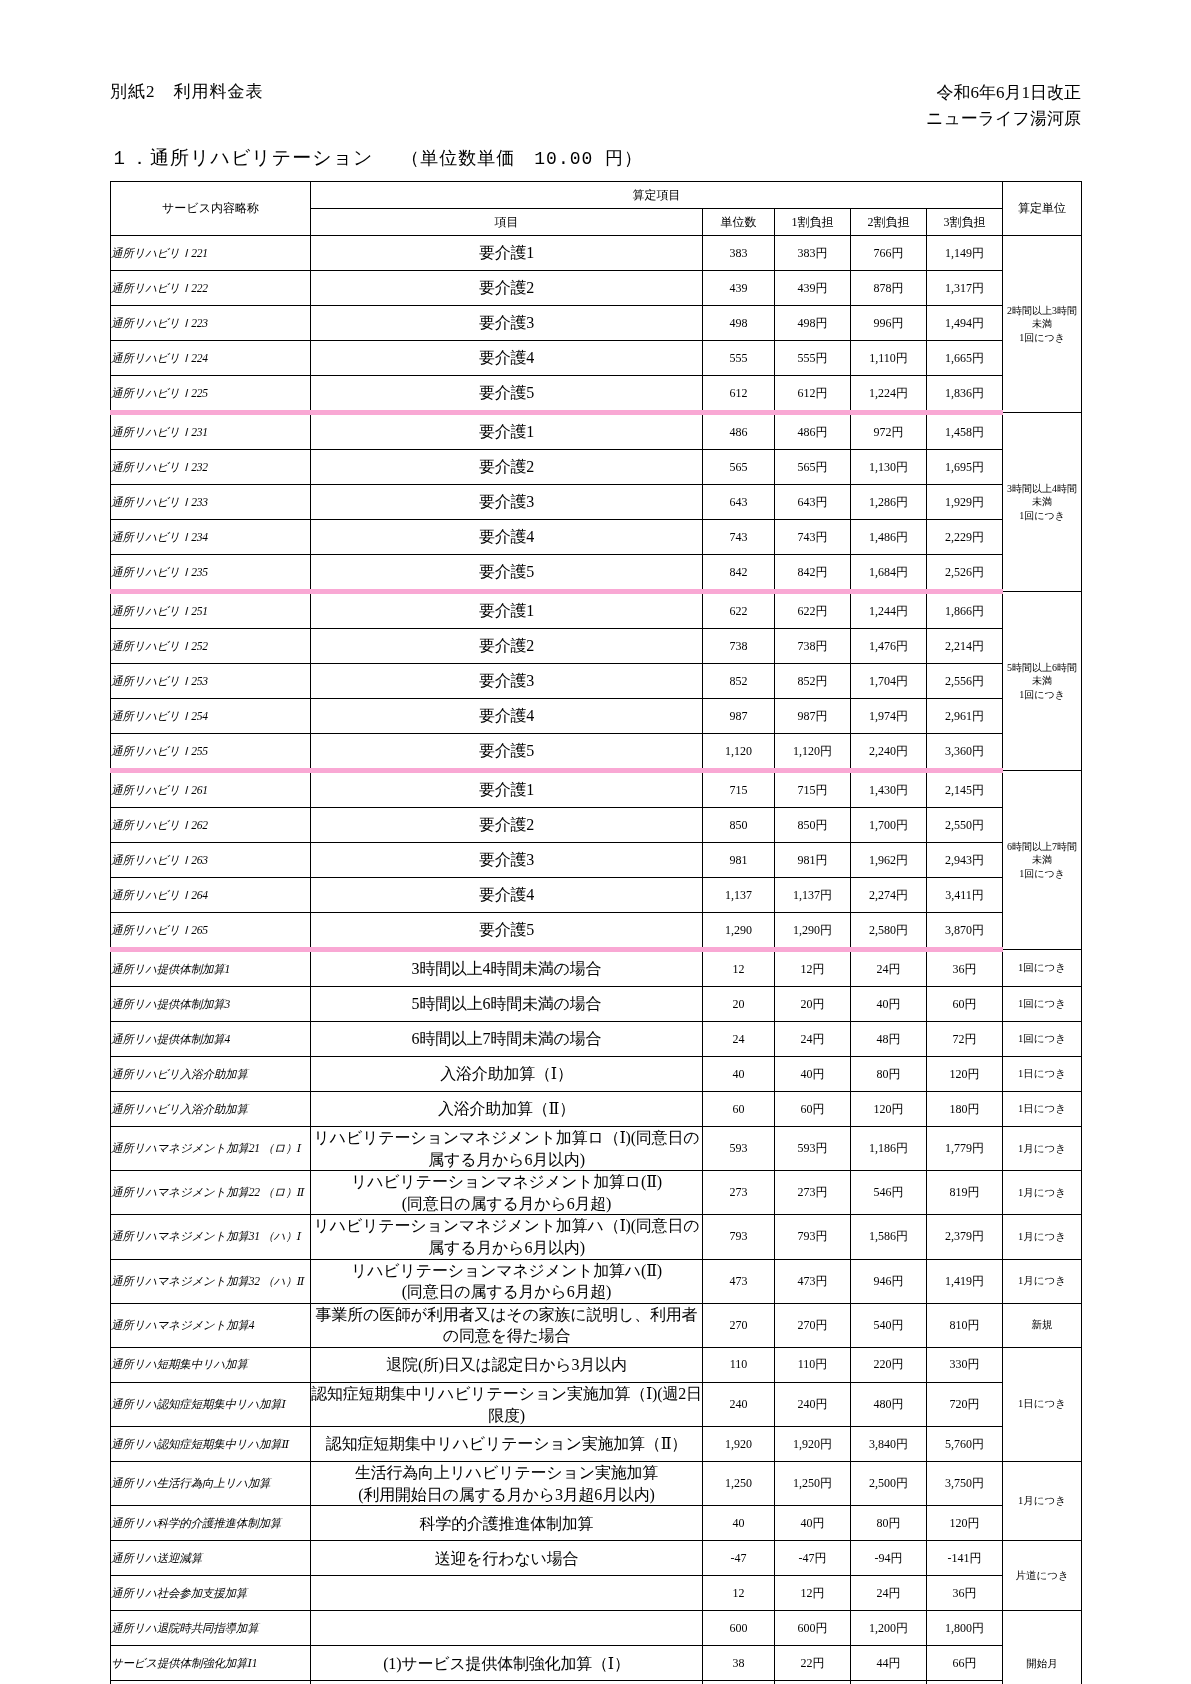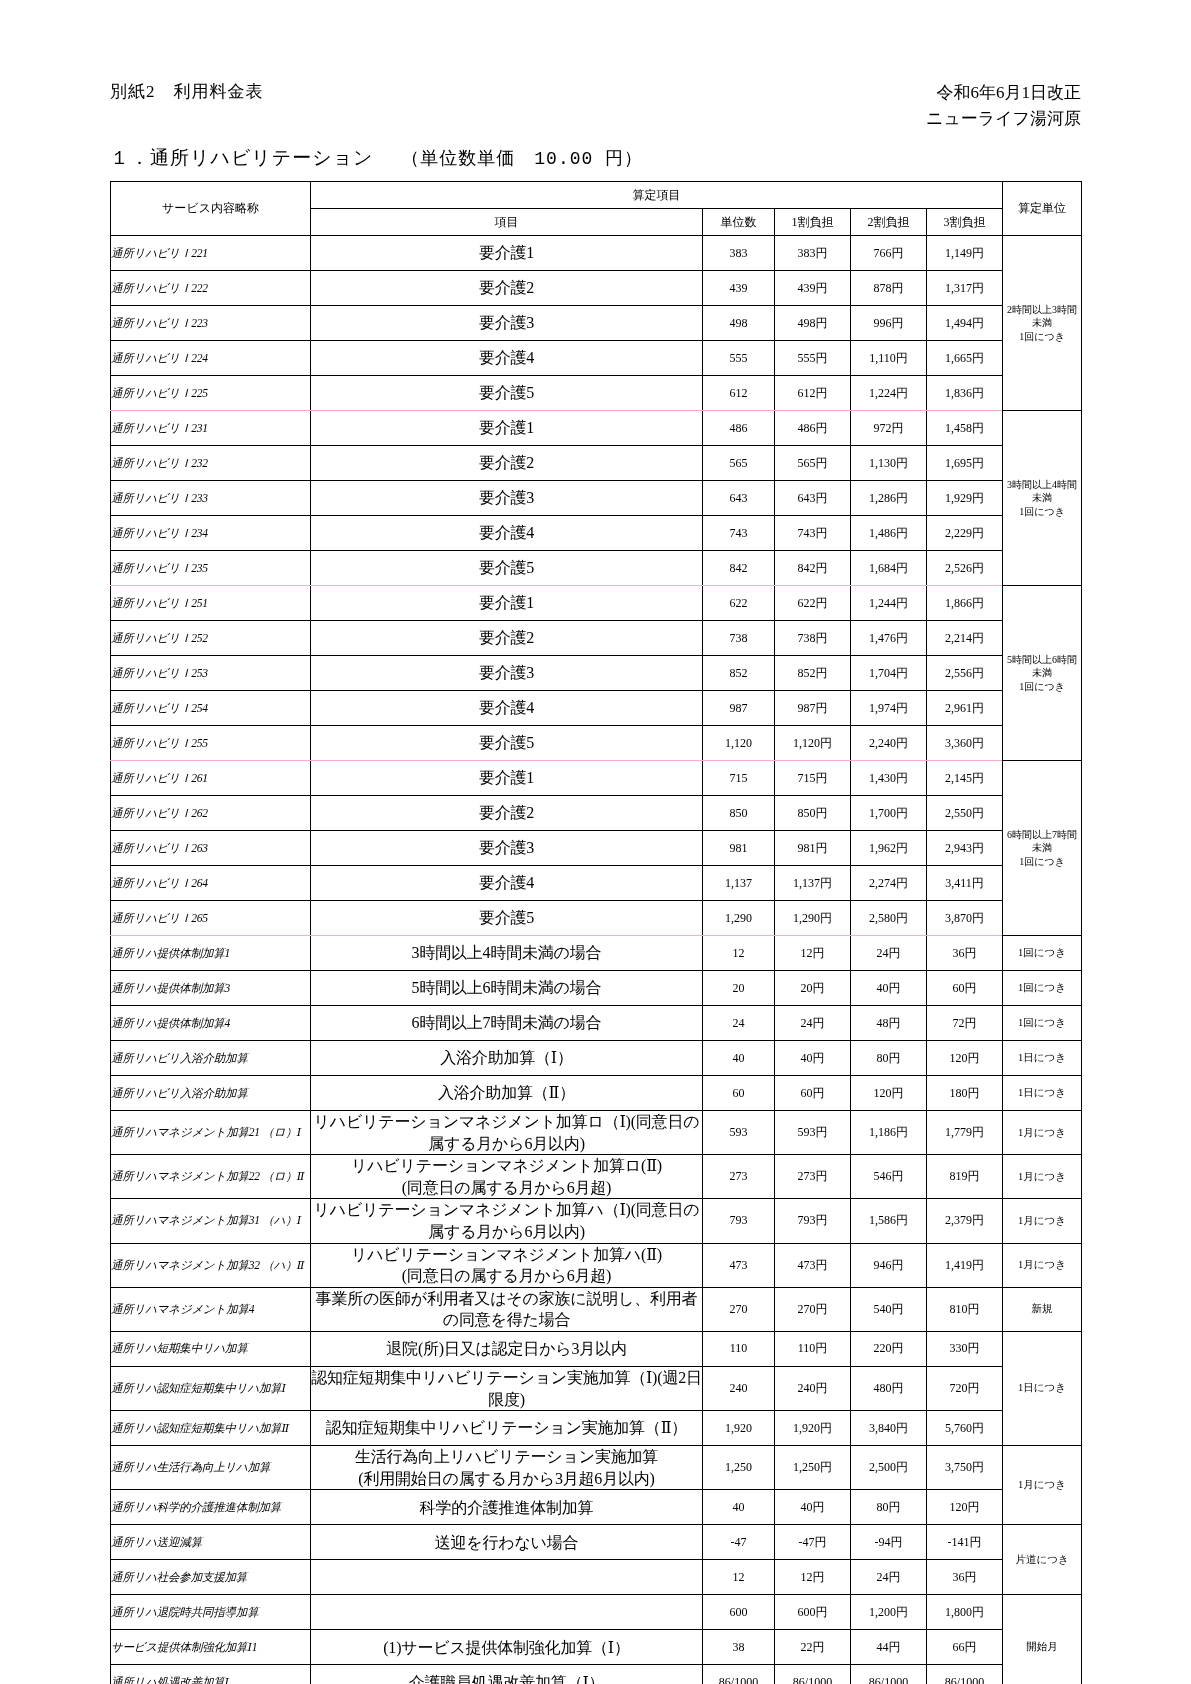--- a/index.html
+++ b/index.html
@@ -103,21 +103,21 @@
   td.unitof.ctr {
     text-align: center;
     padding-left: 0;
     font-size: 10.5px;
   }
   
   tr.dotted > td {
     border-bottom: 1px dotted #555;
   }
   tr.solidbottom > td {
-    border-bottom: 1px solid #f9a8d4;
+    border-bottom: 5px solid #f9a8d4;
   }
 </style>
 </head>
 <body>
 
 <div class="page">
 
   <div class="header-row">
     <div class="doc-label">
       <span>別紙2　利用料金表</span>

